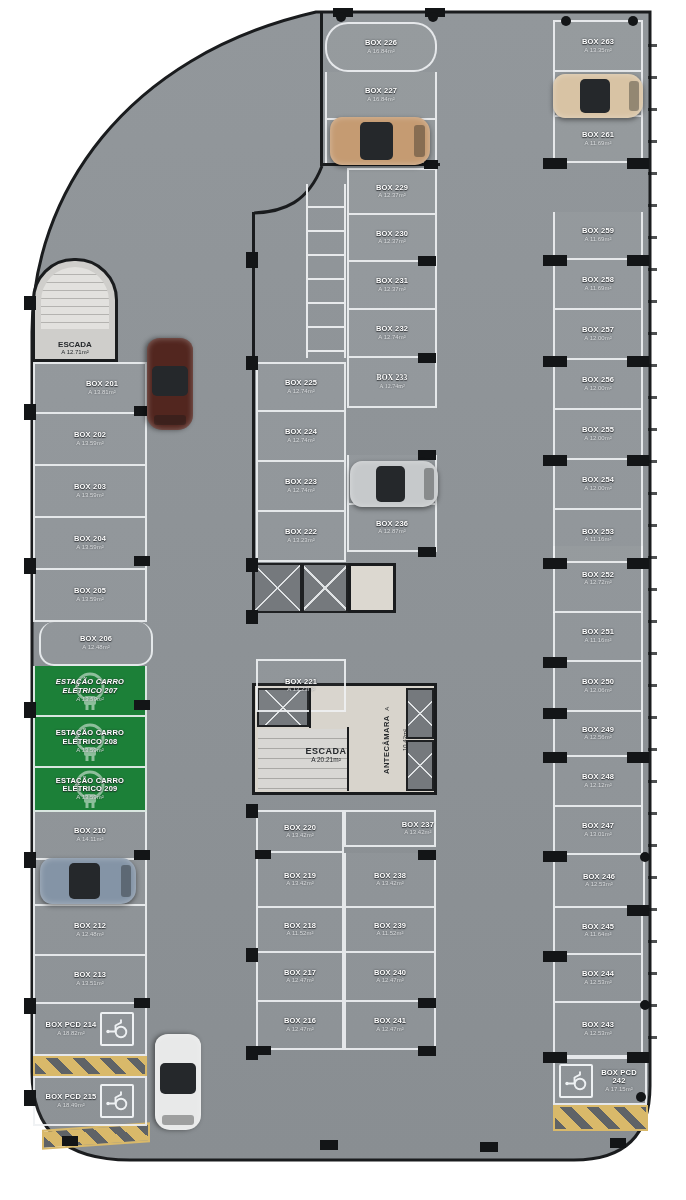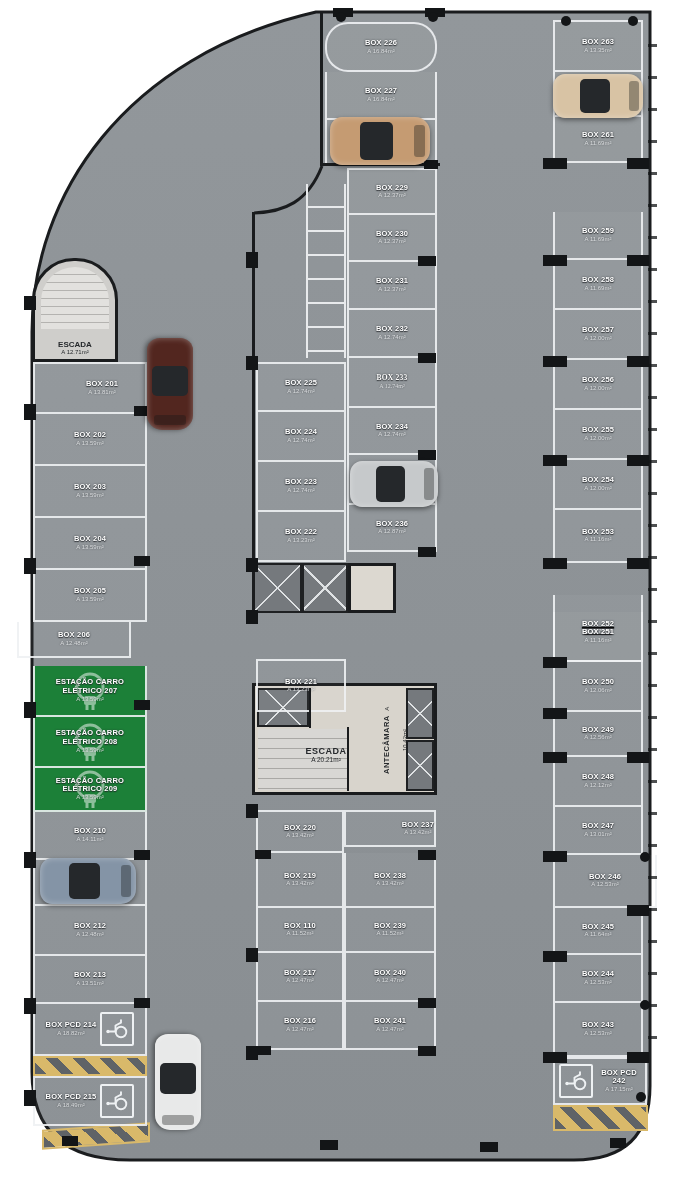--- a/index.html
+++ b/index.html
@@ -154,27 +154,27 @@
         <div class="stall-label">BOX 204</div>
         <div class="stall-area">A 13.59m²</div>
       </div>
     </div>
     <div class="stall box" style="left: 33px; top: 570px; width: 114px; height: 52px;">
       <div class="pcd-text">
         <div class="stall-label">BOX 205</div>
         <div class="stall-area">A 13.59m²</div>
       </div>
     </div>
-    <div class="stall box" style="left: 17px; top: 622px; width: 114px; height: 36px;">
+    <div class="stall box" style="left: 39px; top: 622px; width: 114px; height: 44px; border-radius: 15px;">
       <div class="pcd-text">
         <div class="stall-label">BOX 206</div>
         <div class="stall-area">A 12.48m²</div>
       </div>
     </div>
-    <div class="stall ev" style="left: 33px; top: 666px; width: 114px; height: 51px;">
+    <div class="stall ev" style="left: 33px; top: 666px; width: 114px; height: 51px; font-style: italic;">
       <span class="plug"><svg width="46" height="46" viewBox="0 0 46 46" fill="none" stroke="#ffffff" stroke-width="3">
           <circle cx="23" cy="21" r="13"></circle>
           <rect x="17" y="30" width="12" height="9" rx="2" fill="#ffffff" stroke="none"></rect>
           <line x1="20" y1="39" x2="20" y2="44"></line>
           <line x1="26" y1="39" x2="26" y2="44"></line>
         </svg></span>
       <div class="pcd-text">
         <div class="stall-label">ESTAÇÃO CARRO ELÉTRICO 207</div>
         <div class="stall-area">A 13.59m²</div>
       </div>
@@ -305,26 +305,20 @@
         <div class="stall-label">BOX 232</div>
         <div class="stall-area">A 12.74m²</div>
       </div>
     </div>
     <div class="stall box" style="left: 347px; top: 358px; width: 90px; height: 50px; font-family: Liberation Serif, serif;">
       <div class="pcd-text">
         <div class="stall-label">BOX 233</div>
         <div class="stall-area">A 12.74m²</div>
       </div>
     </div>
-    <div class="stall box" style="left: 347px; top: 408px; width: 90px; height: 47px;">
-      <div class="pcd-text">
-        <div class="stall-label">BOX 234</div>
-        <div class="stall-area">A 12.74m²</div>
-      </div>
-    </div>
     <div class="stall box" style="left: 347px; top: 455px; width: 90px; height: 50px;">
       <div class="pcd-text">
         <div class="stall-label">BOX 235</div>
         <div class="stall-area">A 12.74m²</div>
       </div>
     </div>
     <div class="stall box" style="left: 347px; top: 505px; width: 90px; height: 47px;">
       <div class="pcd-text">
         <div class="stall-label">BOX 236</div>
         <div class="stall-area">A 12.87m²</div>
@@ -337,21 +331,21 @@
       </div>
     </div>
     <div class="stall box" style="left: 256px; top: 853px; width: 88px; height: 55px;">
       <div class="pcd-text">
         <div class="stall-label">BOX 219</div>
         <div class="stall-area">A 13.42m²</div>
       </div>
     </div>
     <div class="stall box" style="left: 256px; top: 908px; width: 88px; height: 45px;">
       <div class="pcd-text">
-        <div class="stall-label">BOX 110</div>
+        <div class="stall-label">BOX 218</div>
         <div class="stall-area">A 11.52m²</div>
       </div>
     </div>
     <div class="stall box" style="left: 256px; top: 953px; width: 88px; height: 49px;">
       <div class="pcd-text">
         <div class="stall-label">BOX 217</div>
         <div class="stall-area">A 12.47m²</div>
       </div>
     </div>
     <div class="stall box" style="left: 256px; top: 1002px; width: 88px; height: 48px;">
@@ -443,21 +437,21 @@
         <div class="stall-label">BOX 254</div>
         <div class="stall-area">A 12.00m²</div>
       </div>
     </div>
     <div class="stall box" style="left: 553px; top: 510px; width: 90px; height: 53px;">
       <div class="pcd-text">
         <div class="stall-label">BOX 253</div>
         <div class="stall-area">A 11.16m²</div>
       </div>
     </div>
-    <div class="stall box" style="left: 553px; top: 595px; width: 90px; height: 67px; text-decoration: underline;">
+    <div class="stall box" style="left: 553px; top: 546px; width: 90px; height: 67px;">
       <div class="pcd-text">
         <div class="stall-label">BOX 252</div>
         <div class="stall-area">A 12.72m²</div>
       </div>
     </div>
     <div class="stall box" style="left: 553px; top: 612px; width: 90px; height: 50px;">
       <div class="pcd-text">
         <div class="stall-label">BOX 251</div>
         <div class="stall-area">A 11.16m²</div>
       </div>
@@ -479,21 +473,21 @@
         <div class="stall-label">BOX 248</div>
         <div class="stall-area">A 12.12m²</div>
       </div>
     </div>
     <div class="stall box" style="left: 553px; top: 807px; width: 90px; height: 48px;">
       <div class="pcd-text">
         <div class="stall-label">BOX 247</div>
         <div class="stall-area">A 13.01m²</div>
       </div>
     </div>
-    <div class="stall box" style="left: 553px; top: 855px; width: 104px; height: 53px;">
+    <div class="stall box" style="left: 553px; top: 855px; width: 92px; height: 53px;">
       <div class="pcd-text">
         <div class="stall-label">BOX 246</div>
         <div class="stall-area">A 12.53m²</div>
       </div>
     </div>
     <div class="stall box" style="left: 553px; top: 908px; width: 90px; height: 47px;">
       <div class="pcd-text">
         <div class="stall-label">BOX 245</div>
         <div class="stall-area">A 11.64m²</div>
       </div>

